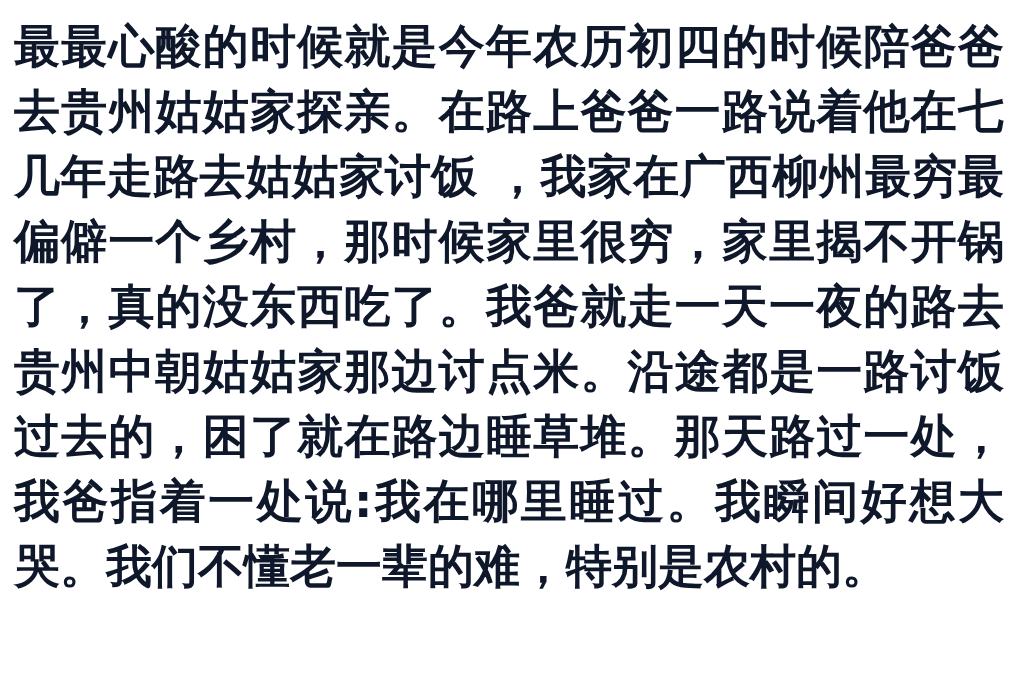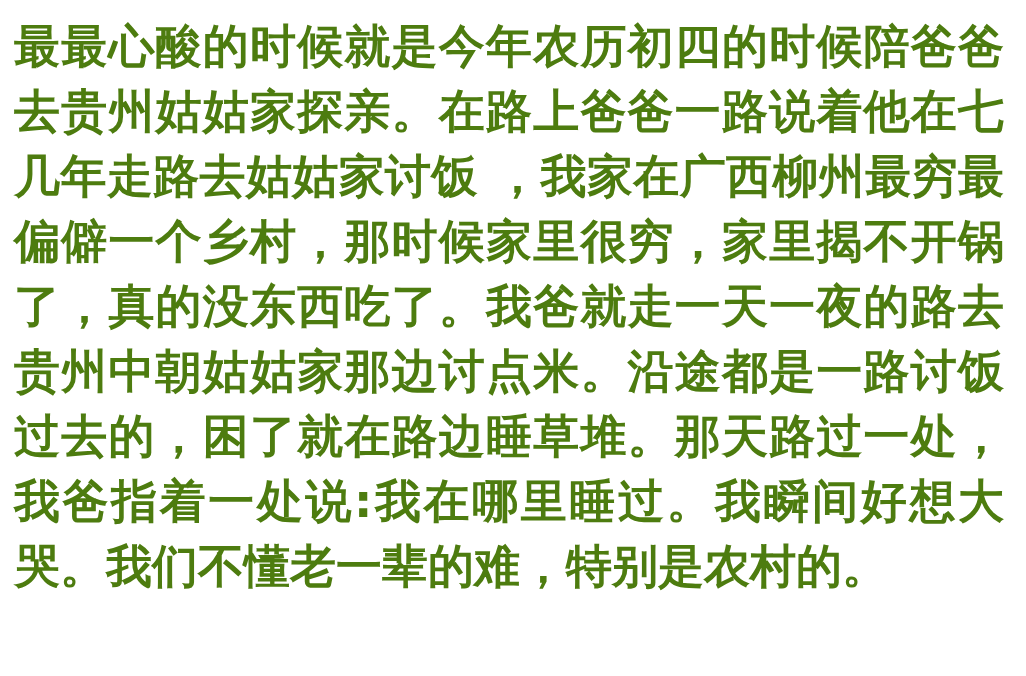--- a/index.html
+++ b/index.html
@@ -11,21 +11,21 @@
     width: 1026px;
     height: 676px;
     overflow: hidden;
     font-family: "DejaVu Sans", sans-serif;
   }
   #text-block {
     box-sizing: border-box;
     width: 1026px;
     height: 676px;
     padding: 14px 22px 0 14px;
-    color: #4d7c0f;
+    color: #0f172a;
     font-family: "DejaVu Sans", sans-serif;
     font-size: 46px;
     font-weight: 700;
     line-height: 65px;
     letter-spacing: 0px;
     text-align: justify;
     text-justify: inter-character;
     word-break: break-all;
     white-space: normal;
   }

